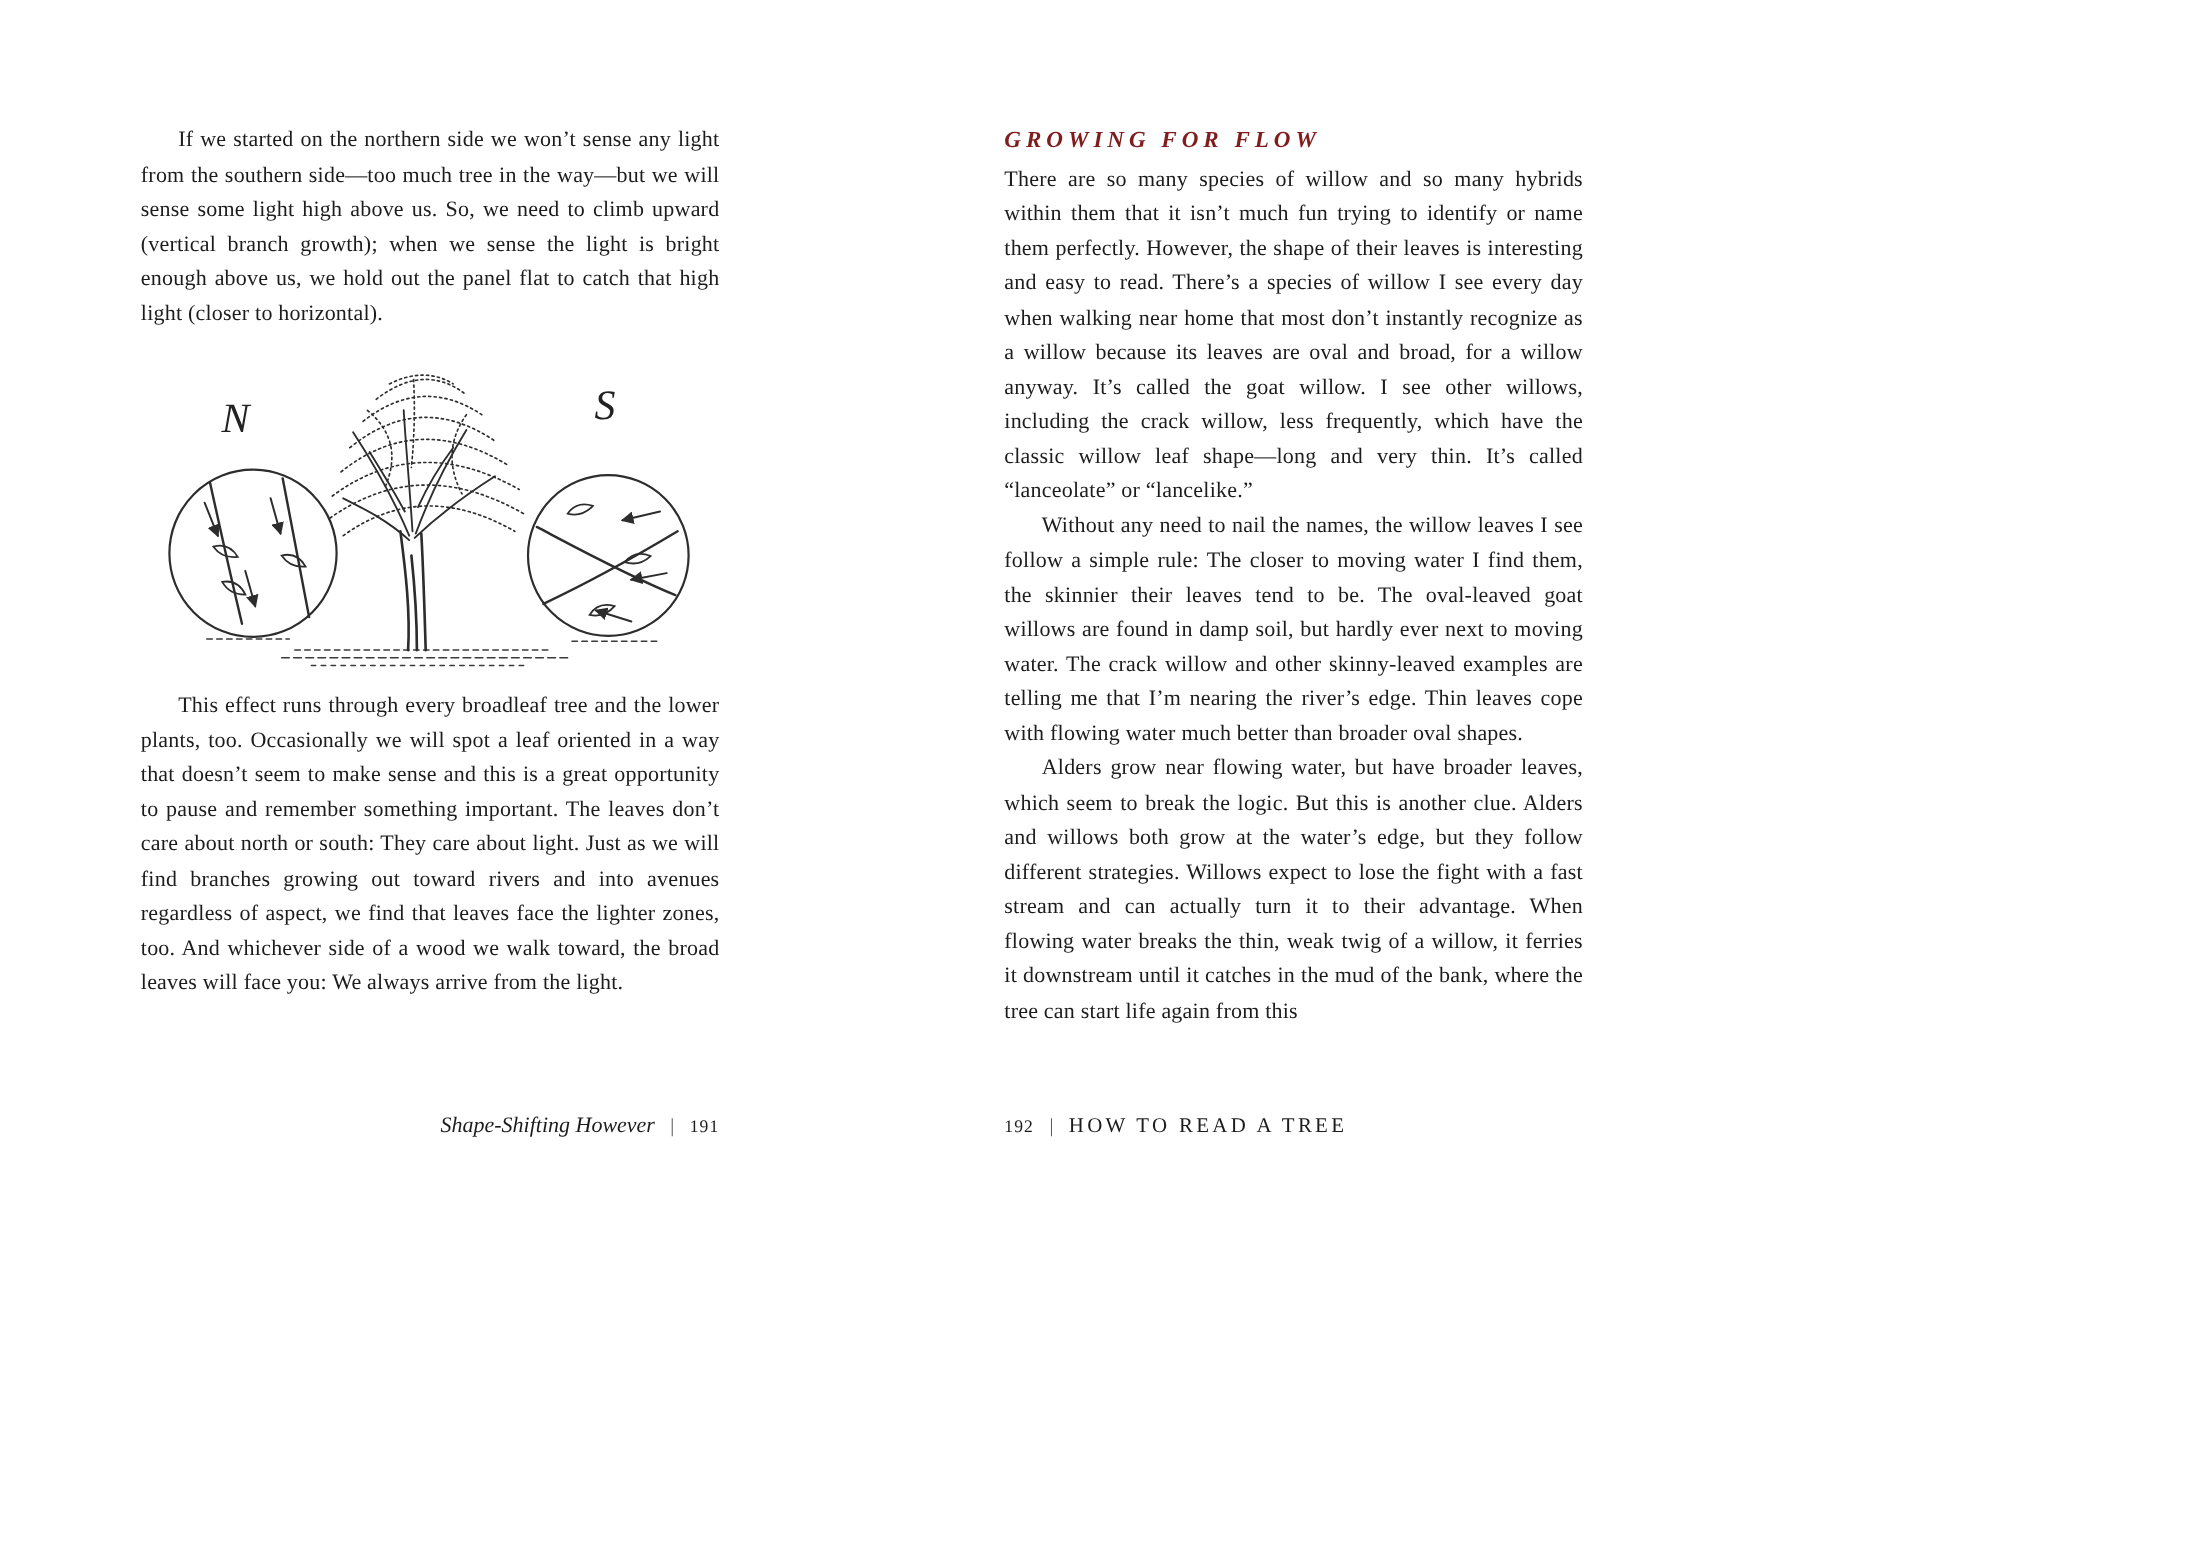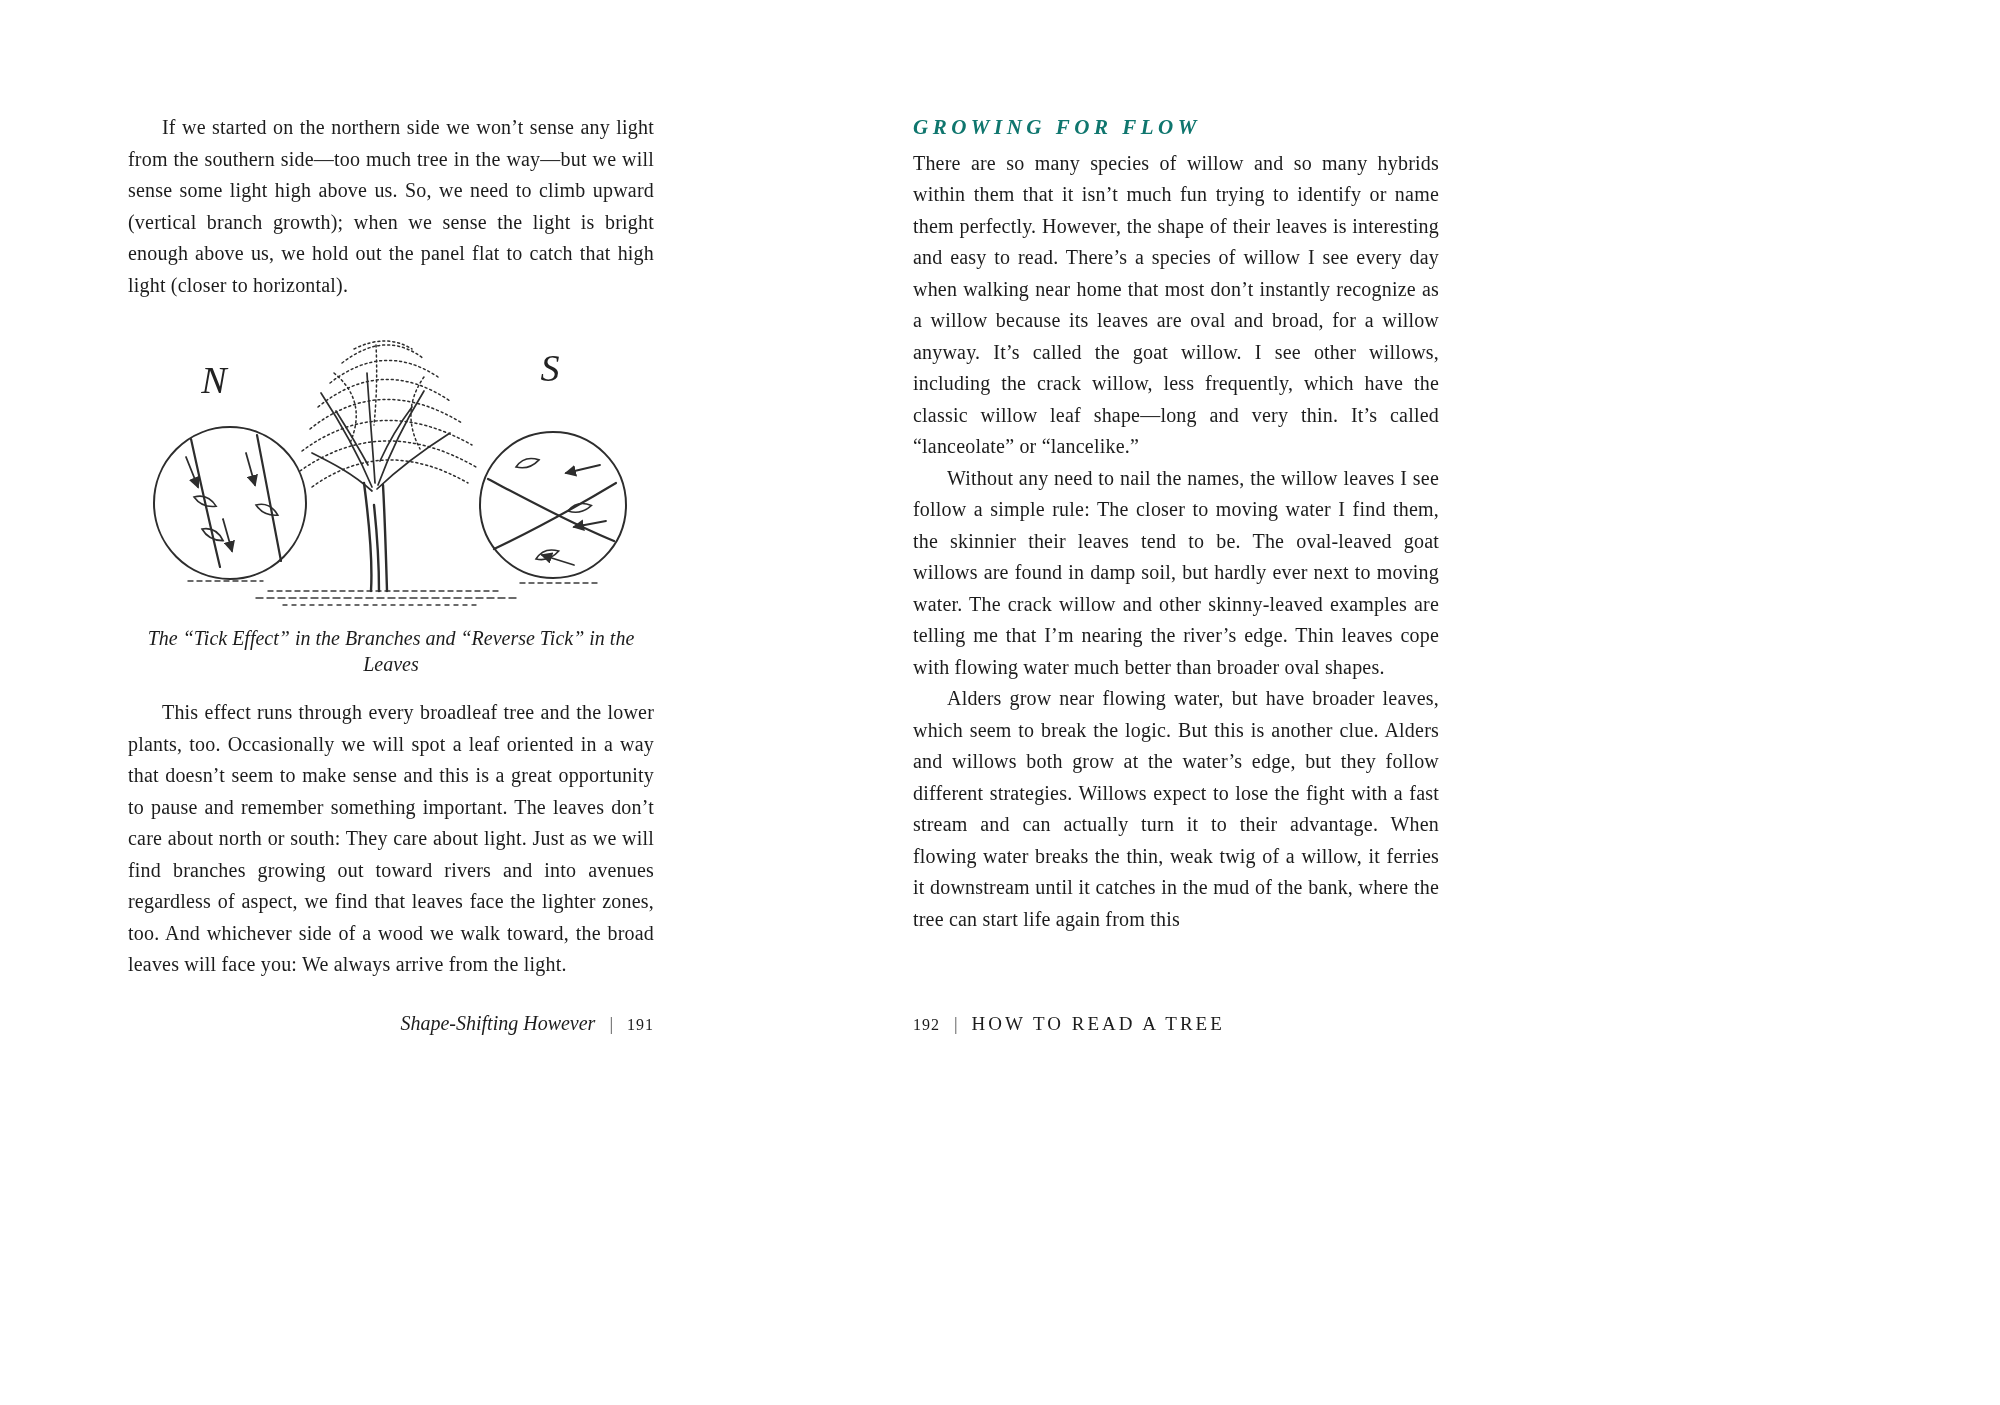--- a/index.html
+++ b/index.html
@@ -31,21 +31,21 @@
     letter-spacing: 0.2px;
   }
   p.indent { text-indent: 34px; }
 
   .section-heading {
     margin: 0 0 4px 0;
     font-size: 21px;
     line-height: 31.5px;
     font-style: italic;
     letter-spacing: 4.5px;
-    color: #0f766e;
+    color: #7f1d1d;
   }
 
   .illustration-wrap {
     margin: 14px 0 4px 0;
     text-align: center;
   }
   .caption {
     margin: 2px 0 20px 0;
     font-style: italic;
     font-size: 20px;
@@ -166,21 +166,20 @@
 
         <g stroke-width="1.8">
           <path d="M472 150 L438 158" marker-end="url(#arrow)"></path>
           <path d="M478 206 L446 212" marker-end="url(#arrow)"></path>
           <path d="M446 250 L414 240" marker-end="url(#arrow)"></path>
         </g>
       </g>
     </svg>
   </div>
 
-  <p class="caption">The “Tick Effect” in the Branches and “Reverse Tick” in the Leaves</p>
 
   <p class="body-text indent">This effect runs through every broadleaf tree and the lower plants, too. Occasionally we will spot a leaf oriented in a way that doesn’t seem to make sense and this is a great opportunity to pause and remember something important. The leaves don’t care about north or south: They care about light. Just as we will find branches growing out toward rivers and into avenues regardless of aspect, we find that leaves face the lighter zones, too. And whichever side of a wood we walk toward, the broad leaves will face you: We always arrive from the light.</p>
 </div>
 
 <div class="page-column page-right">
 
   <h2 class="section-heading">GROWING FOR FLOW</h2>
 
   <p class="body-text">There are so many species of willow and so many hybrids within them that it isn’t much fun trying to identify or name them perfectly. However, the shape of their leaves is interesting and easy to read. There’s a species of willow I see every day when walking near home that most don’t instantly recognize as a willow because its leaves are oval and broad, for a willow anyway. It’s called the goat willow. I see other willows, including the crack willow, less frequently, which have the classic willow leaf shape—long and very thin. It’s called “lanceolate” or “lancelike.”</p>
 

